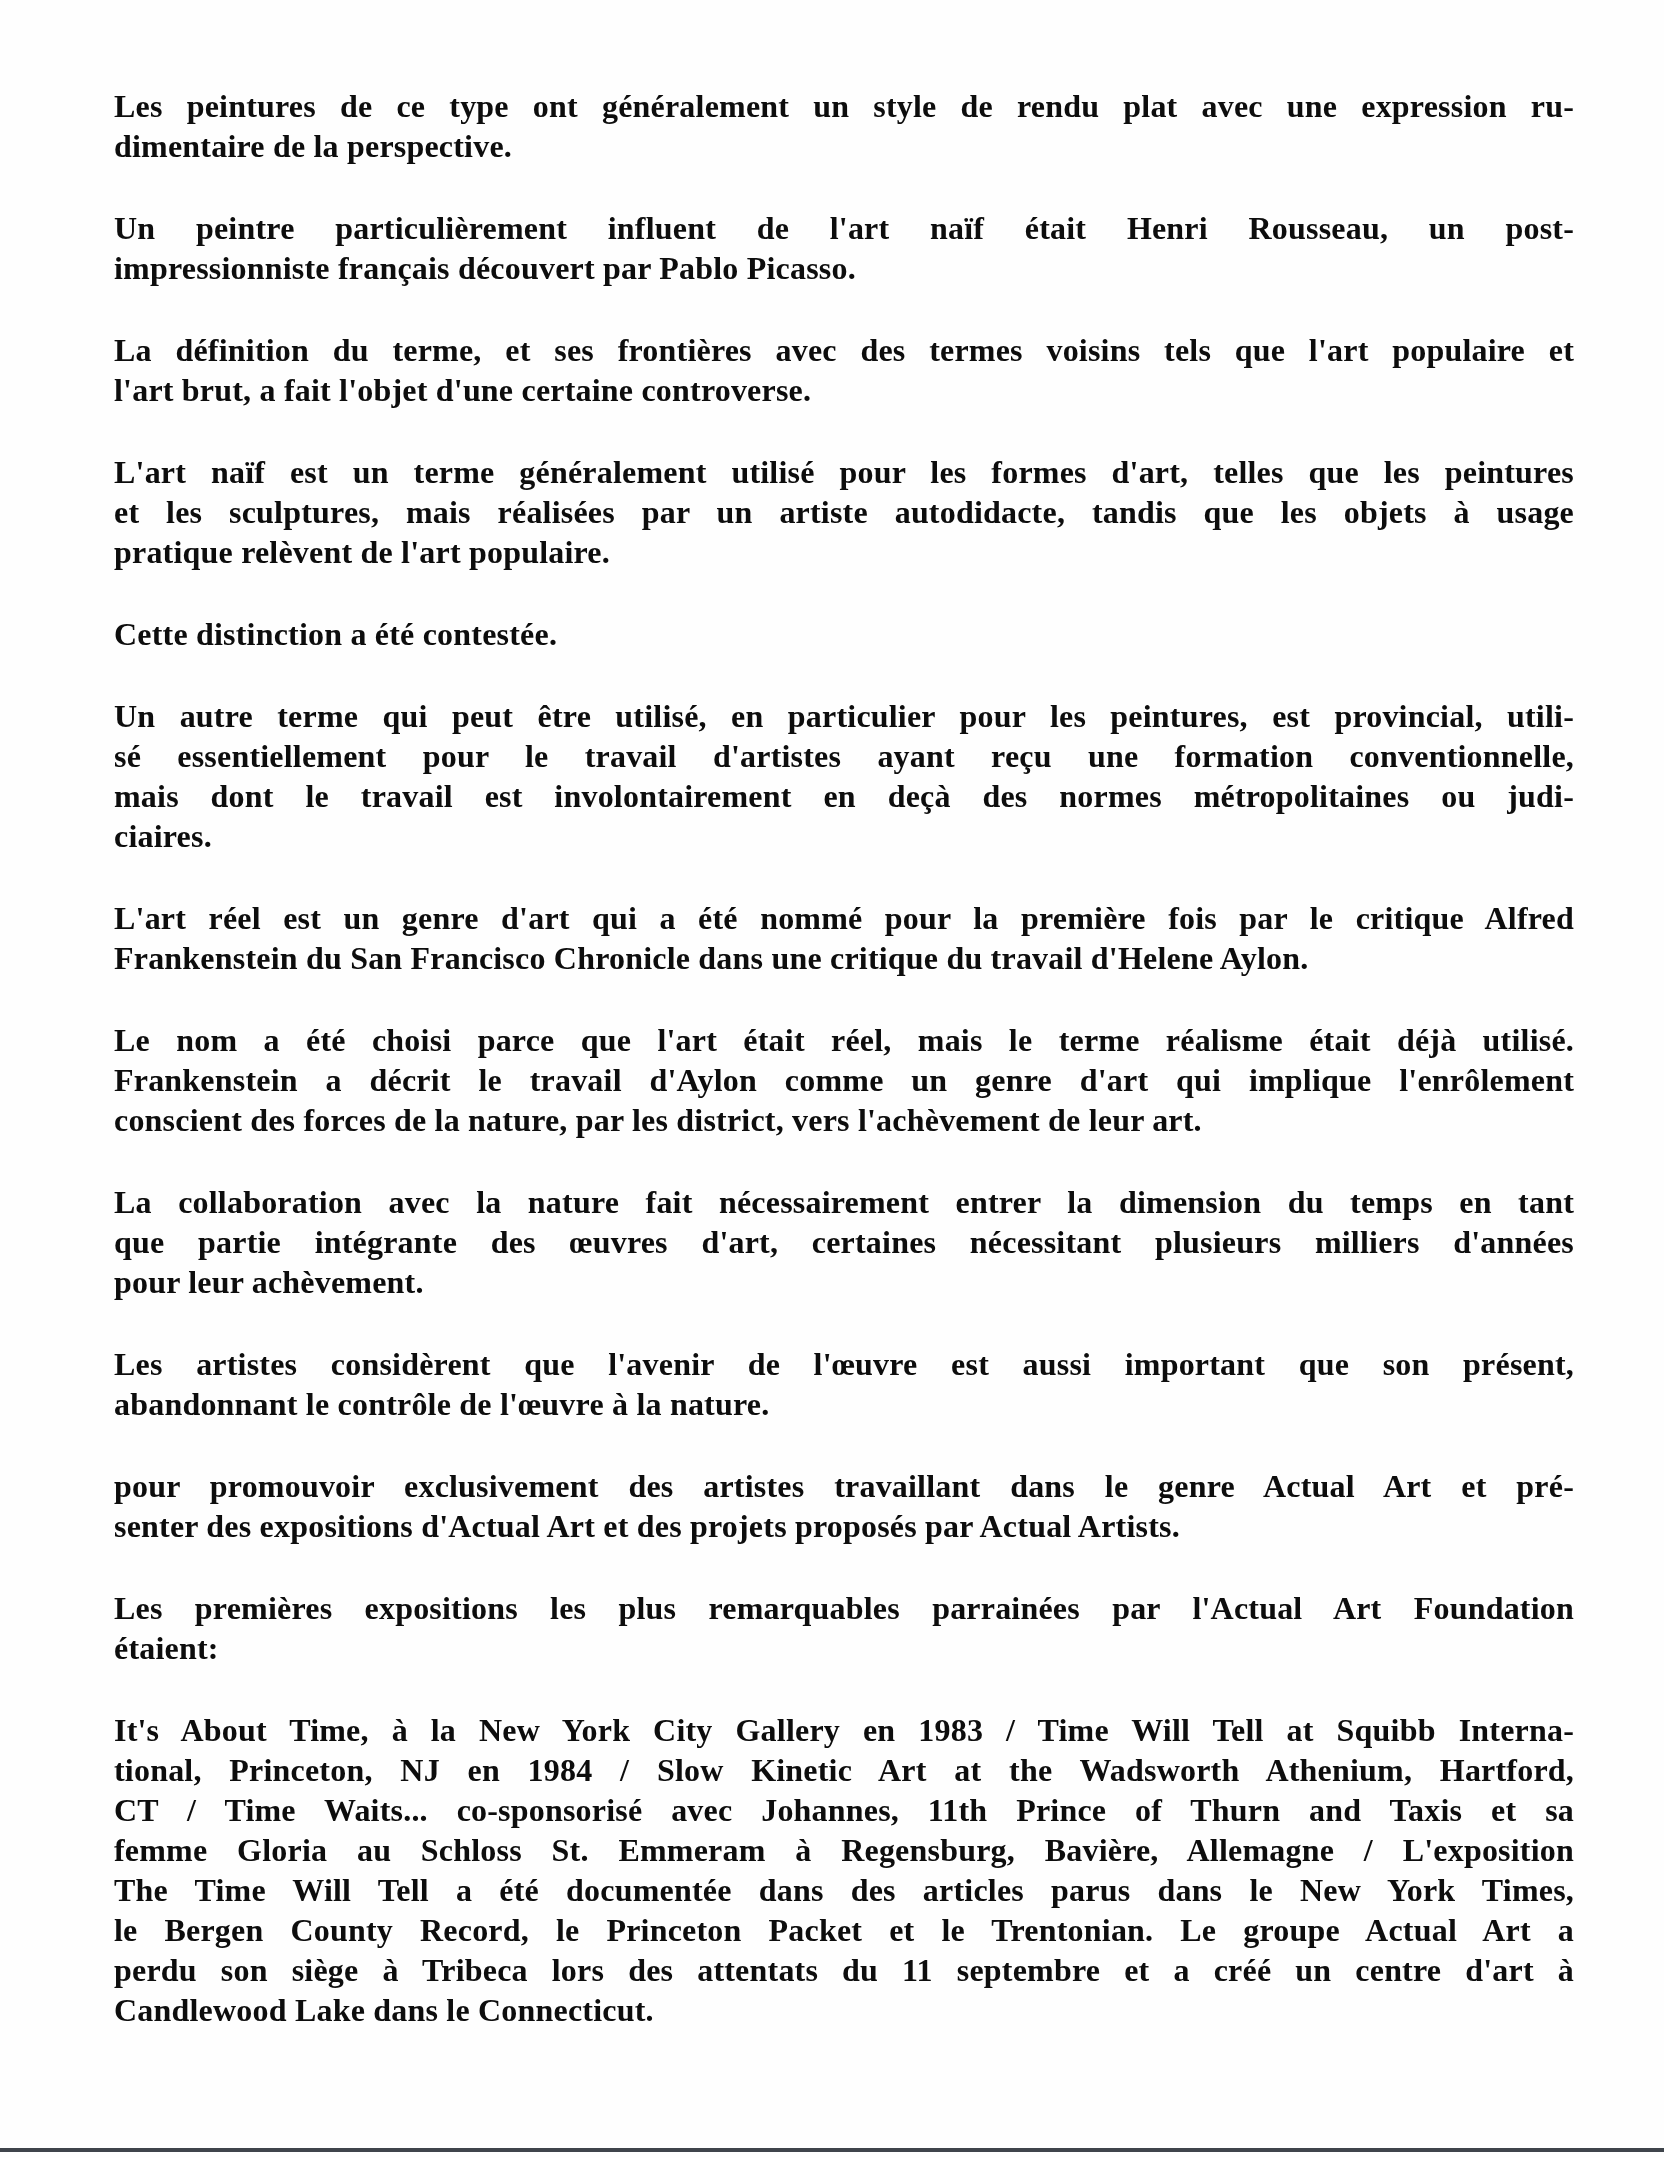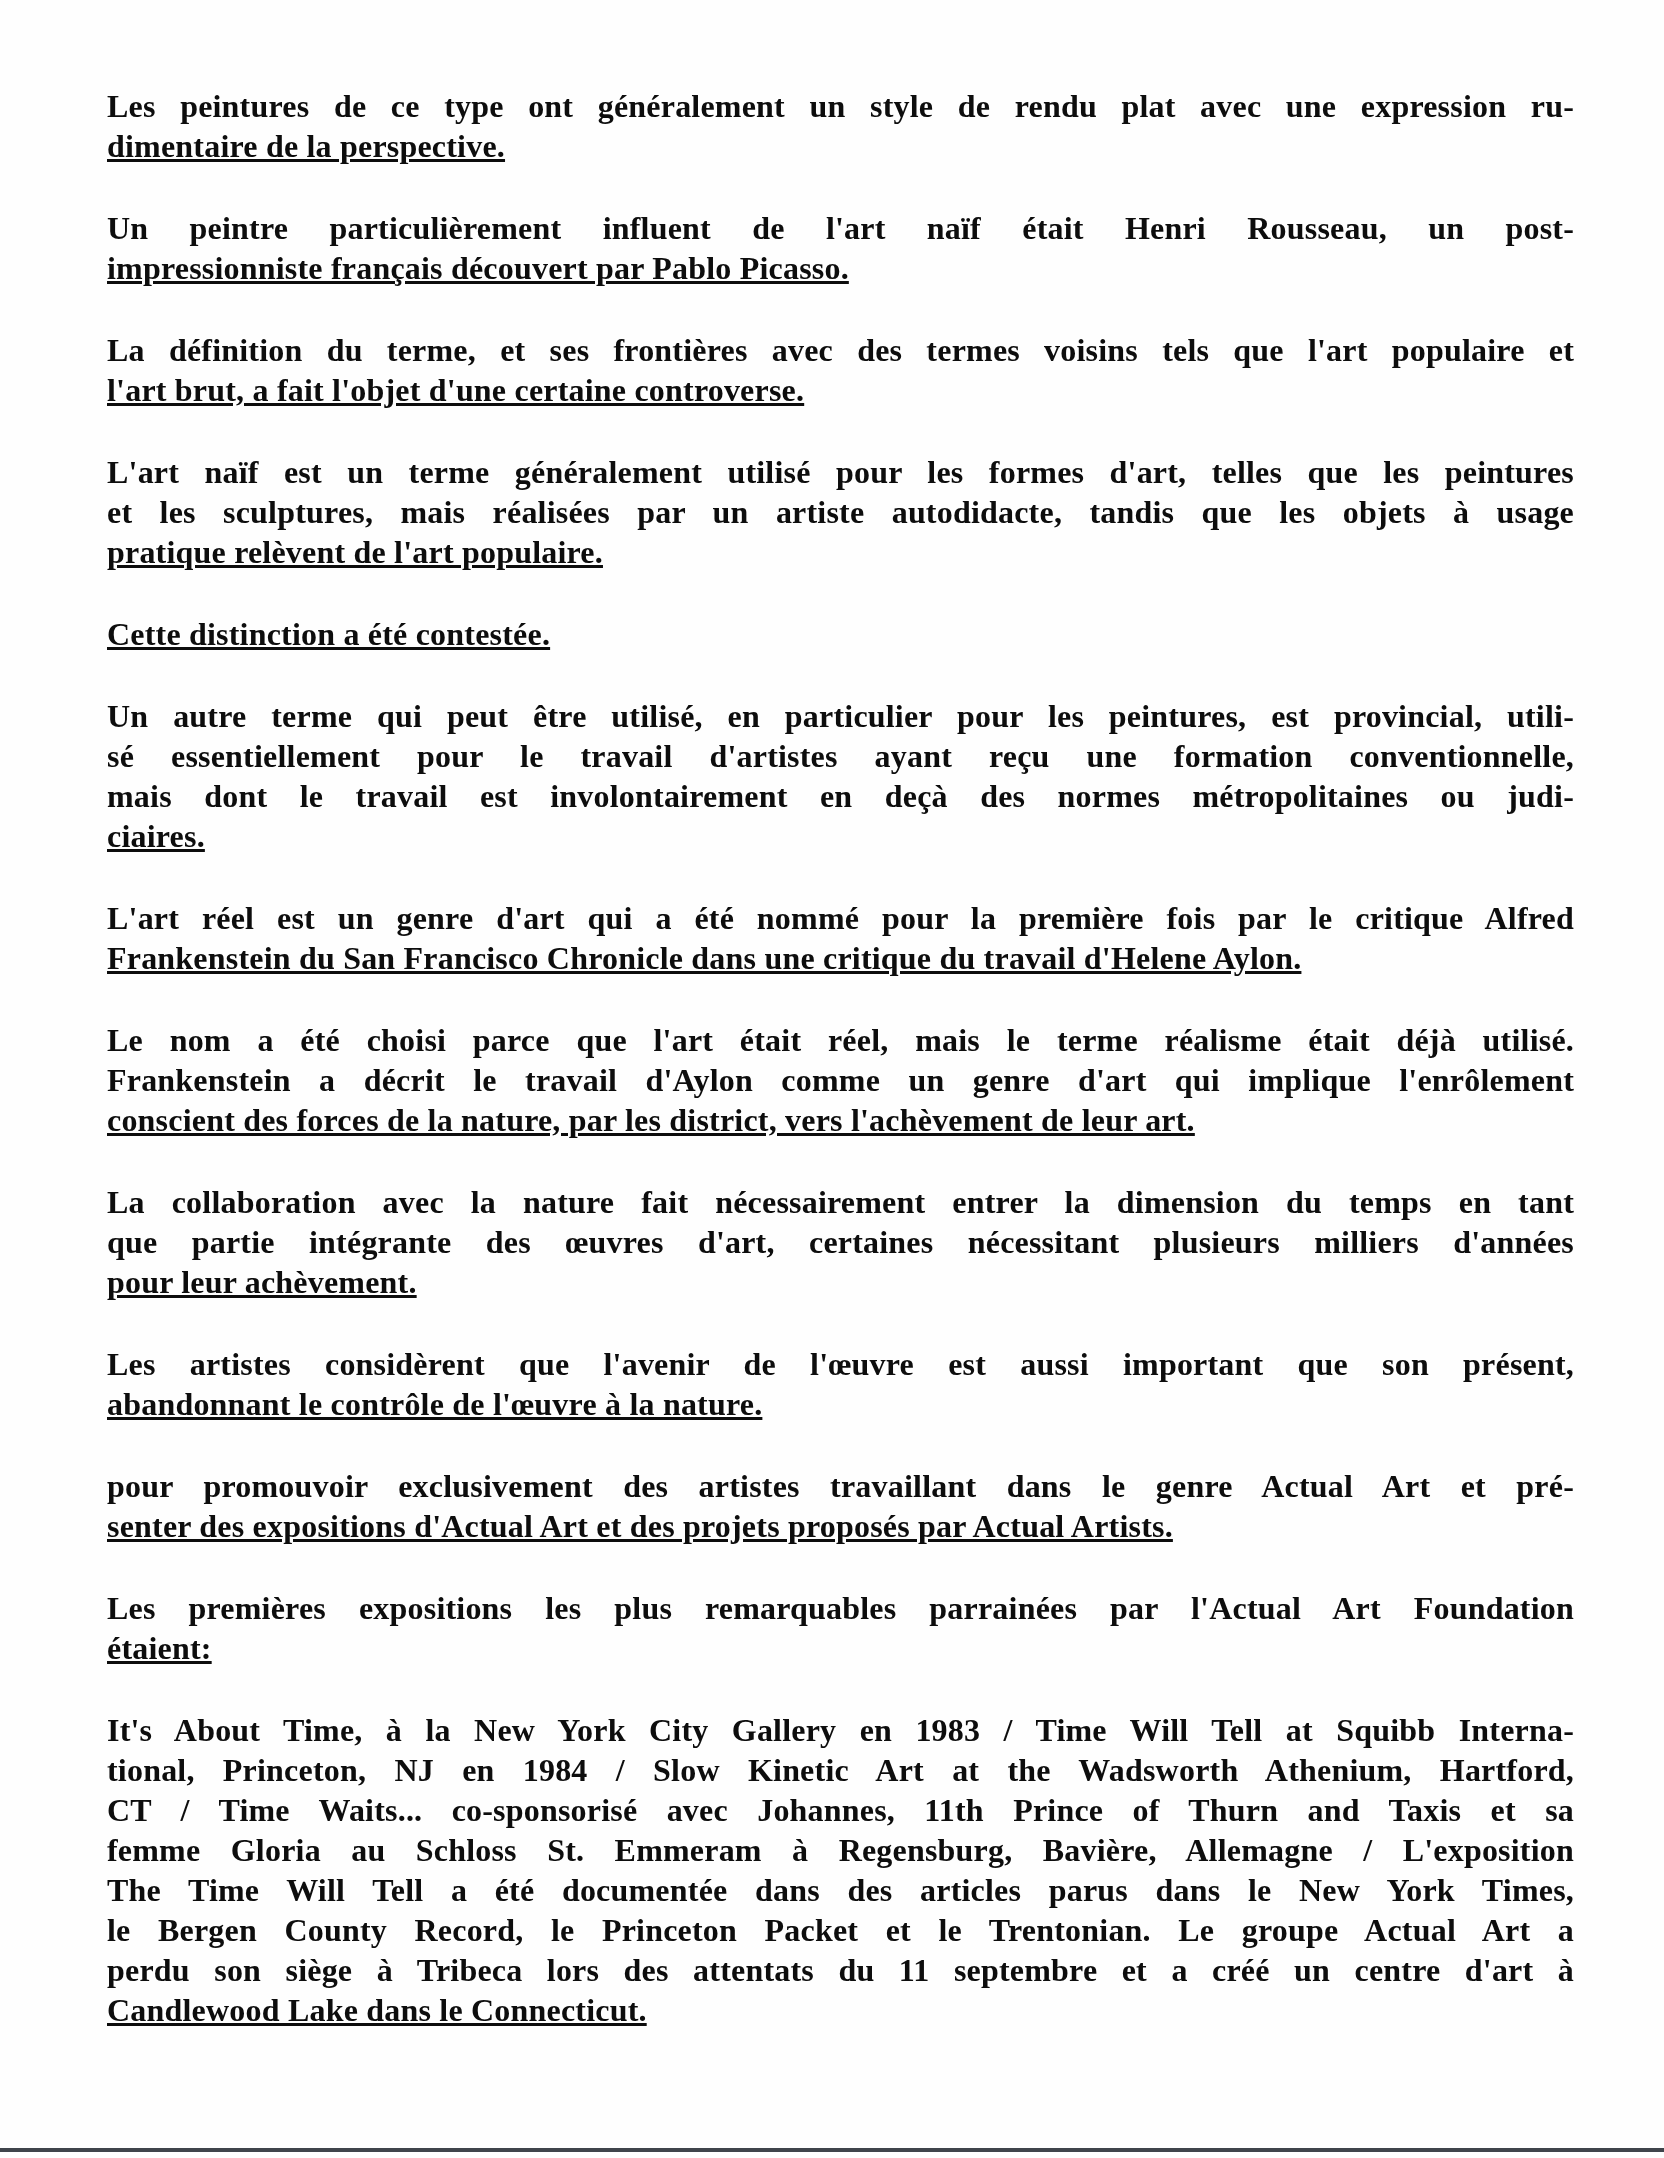--- a/index.html
+++ b/index.html
@@ -24,34 +24,33 @@
     left: 106px;
     top: 86px;
     width: 1468px;
     color: #0d0d0d;
     font-weight: 700;
     font-size: 32px;
     line-height: 40px;
     letter-spacing: 0.2px;
   }
   .para {
-    margin: 0 0 42px 1px;
+    margin: 0 0 42px 8px;
   }
   .para:last-child {
     margin-bottom: 0;
   }
   .line {
     text-align: justify;
     text-align-last: justify;
     white-space: normal;
   }
   .line.last {
     text-align: left;
     text-align-last: left;
-    text-decoration: underline;
   }
   .bottom-rule {
     position: absolute;
     left: 0;
     top: 2148px;
     width: 1664px;
     height: 4px;
     background: #3f444b;
   }
 </style>

